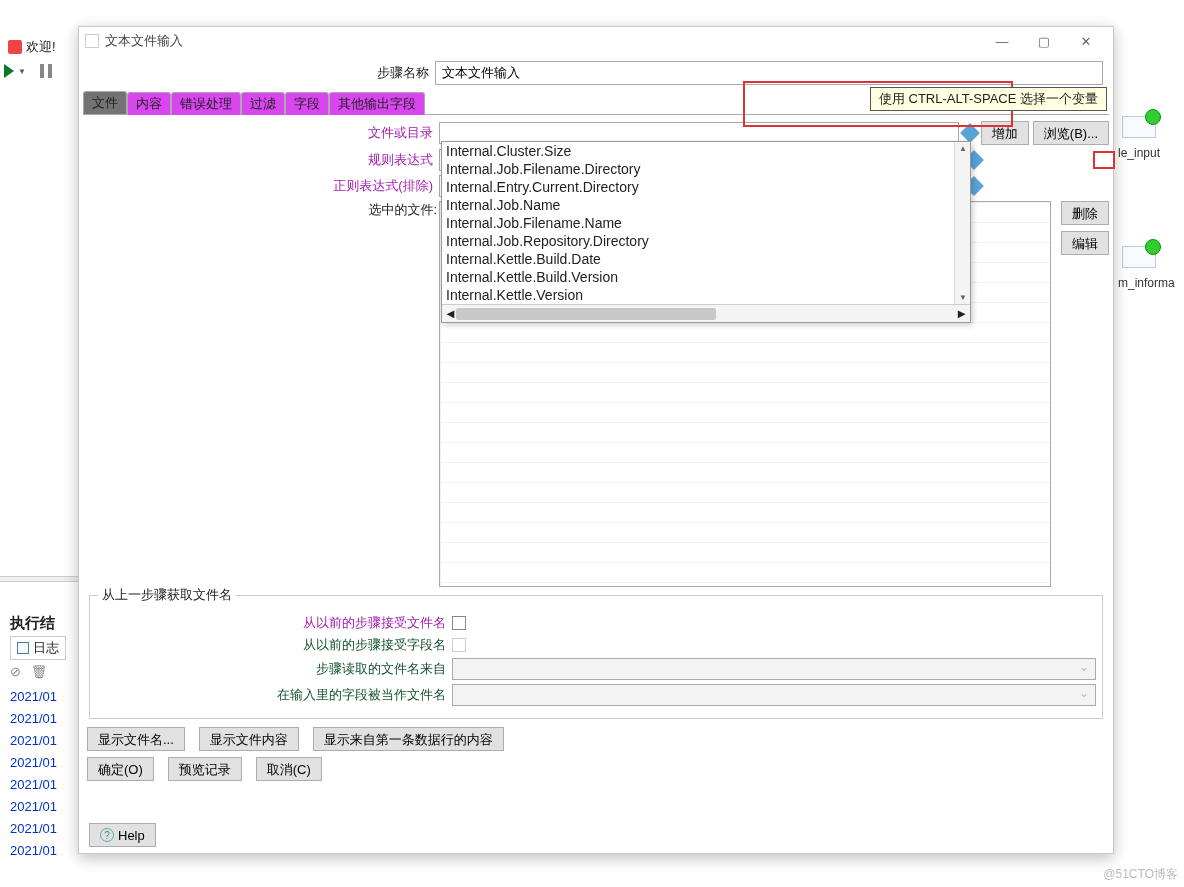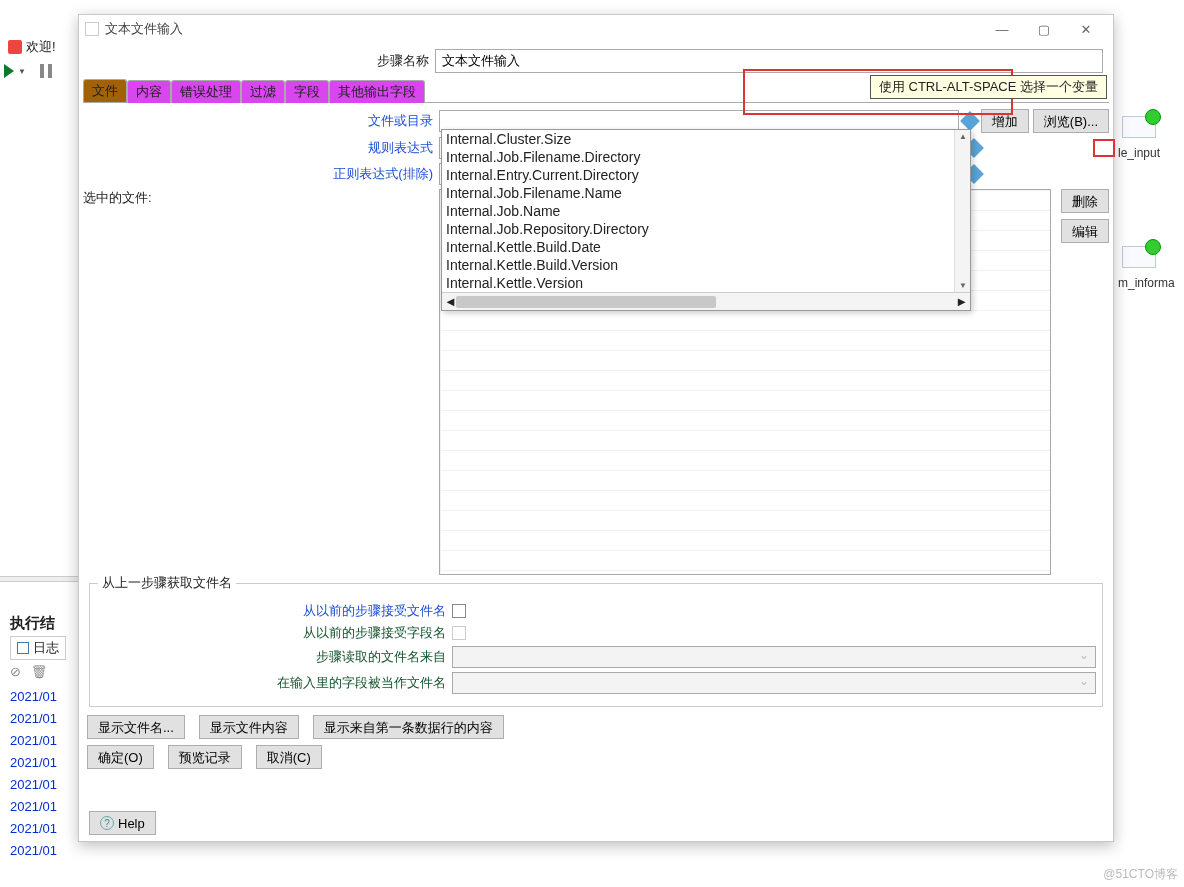--- a/index.html
+++ b/index.html
@@ -14,57 +14,57 @@
 .exec-results { position: absolute; left: 10px; top: 598px; font-weight: bold; font-size: 15px; margin-top: 16px; }
 .log-tab { position: absolute; left: 10px; top: 636px; display: flex; align-items: center; gap: 4px; border: 1px solid #ccc; padding: 2px 6px; }
 .log-tab .sq { width: 12px; height: 12px; border: 1px solid #47a; }
 .tool-icons { position: absolute; left: 10px; top: 664px; display: flex; gap: 10px; color: #888; }
 .timestamps { position: absolute; left: 10px; top: 686px; line-height: 22px; color: #0030cc; }
 .right-badge { position: absolute; left: 1122px; width: 34px; height: 22px; border: 1px solid #bcd; background: #f8fafd; }
 .right-badge::after { content: ""; position: absolute; right: -6px; top: -8px; width: 14px; height: 14px; border-radius: 50%; background: #3c3; border: 1px solid #090; }
 .right-label { position: absolute; left: 1118px; font-size: 12px; color: #333; }
 
 
-.modal { position: absolute; left: 78px; top: 14px; width: 1036px; height: 828px; background: #fff; border: 1px solid #c8c8c8; box-shadow: 0 4px 14px rgba(0,0,0,.25); }
+.modal { position: absolute; left: 78px; top: 26px; width: 1036px; height: 828px; background: #fff; border: 1px solid #c8c8c8; box-shadow: 0 4px 14px rgba(0,0,0,.25); }
 .titlebar { height: 28px; display: flex; align-items: center; padding: 0 6px; }
 .titlebar .icn { width: 14px; height: 14px; background: #fff; border: 1px solid #ccc; margin-right: 6px; }
 .titlebar .title { flex: 1; color: #444; font-size: 13px; }
 .winbtn { width: 42px; height: 22px; display: flex; align-items: center; justify-content: center; color: #666; font-size: 13px; }
 
 .stepname-row { display: flex; align-items: center; padding: 6px 10px 6px 0; }
 .stepname-row .lbl { width: 356px; text-align: right; padding-right: 6px; }
 .stepname-row input { flex: 1; border: 1px solid #aaa; height: 24px; padding: 2px 6px; }
 
 .tabbar { position: relative; display: flex; border-bottom: 1px solid #aaa; height: 24px; margin: 0 4px; align-items: flex-end; }
 .tab { padding: 2px 8px; border: 1px solid #aaa; border-bottom: none; background: #fff; margin-right: 0; border-radius: 3px 3px 0 0; font-size: 13px; cursor: pointer; position: relative; }
-.tab.active { background: #a16207; z-index: 2; }
+.tab.active { background: #737373; z-index: 2; }
 .tab:not(.active) { background: #d946ef; top: 1px; }
 .tooltip { position: absolute; right: 2px; top: -4px; background: #ffffe1; border: 1px solid #555; padding: 2px 8px; font-size: 13px; z-index: 50; }
 .red-box { position: absolute; right: 96px; top: -10px; width: 270px; height: 46px; border: 2px solid #d33; z-index: 40; pointer-events: none; }
 .red-box2 { position: absolute; right: -2px; top: 36px; width: 22px; height: 18px; border: 2px solid #d33; z-index: 60; pointer-events: none; }
 
 .body-area { padding: 2px 4px; position: relative; }
 .field-row { display: flex; align-items: center; margin: 4px 0; position: relative; }
-.field-row .lbl { width: 356px; text-align: right; padding-right: 6px; color: #1d4ed8; }
+.field-row .lbl { width: 356px; text-align: right; padding-right: 6px; color: #a21caf; }
 .field-row .lbl.disabled { color: #14532d; }
 .field-row input[type=text] { flex: 1; border: 1px solid #aaa; height: 22px; padding: 2px 6px; }
 .field-row .diamond { width: 14px; height: 14px; margin-left: 4px; background: #5aa3d8; transform: rotate(45deg); display: inline-block; }
 .btn { border: 1px solid #adadad; background: #e1e1e1; padding: 3px 10px; cursor: pointer; margin-left: 4px; height: 24px; font-size: 13px; }
 
 .dropdown { position: absolute; left: 362px; top: 26px; width: 530px; border: 1px solid #999; background: #fff; z-index: 30; box-shadow: 2px 2px 6px rgba(0,0,0,.2); }
 .dropdown .items { height: 162px; overflow: hidden; }
 .dropdown .item { padding: 1px 4px; white-space: nowrap; cursor: pointer; font-size: 14px; }
 .dropdown .hscroll { height: 18px; border-top: 1px solid #ccc; position: relative; background: #f4f4f4; display:flex; align-items:center; justify-content:space-between; padding:0 2px; }
 .dropdown .hscroll .thumb { position: absolute; left: 14px; top: 3px; width: 260px; height: 12px; background: #c8c8c8; border-radius: 2px; }
 .dropdown .vbar { position: absolute; right: 0; top: 0; width: 16px; bottom: 18px; background: #f4f4f4; border-left:1px solid #ddd;}
 .dropdown .vbar .up::before { content: "▲"; position:absolute; top:2px; right:3px; font-size:8px; color:#666;}
 .dropdown .vbar .dn::before { content: "▼"; position:absolute; bottom:2px; right:3px; font-size:8px; color:#666;}
 
 .selected-files { margin: 4px 0; display: flex; }
-.selected-files .lbl { width: 356px; text-align: left; padding-right: 20px; }
+.selected-files .lbl { width: 356px; text-align: right; padding-right: 2px; }
 .table-box { flex: 1; border: 1px solid #aaa; height: 386px; background: #fff; margin-right: 6px; position: relative; }
 .table-box::before { content: ""; position: absolute; inset: 0; background-image: linear-gradient(#e8e8e8 1px, transparent 1px), linear-gradient(90deg,#e8e8e8 1px, transparent 1px); background-size: 100% 20px, 100% 100%; opacity: .6; }
 .side-btns { display: flex; flex-direction: column; gap: 6px; }
 
 .groupbox { border: 1px solid #ccc; margin: 8px 6px; padding: 14px 6px 8px 6px; position: relative; }
 .groupbox .legend { position: absolute; top: -10px; left: 8px; background: #fff; padding: 0 4px; font-size: 13px; }
 .chk { width: 14px; height: 14px; border: 1px solid #888; }
 .combo { flex: 1; border: 1px solid #aaa; height: 22px; background: #fff; position: relative; }
 .combo::after { content: "⌄"; position: absolute; right: 6px; top: 1px; color: #888; font-size: 12px; }
 .combo.disabled { background: #f3f3f3; }
@@ -163,22 +163,22 @@
       <div class="lbl">正则表达式(排除)</div>
       <input type="text" style="max-width: 524px;">
       <span class="diamond"></span>
     </div>
 
     <div class="dropdown">
       <div class="items">
         <div class="item">Internal.Cluster.Size</div>
         <div class="item">Internal.Job.Filename.Directory</div>
         <div class="item">Internal.Entry.Current.Directory</div>
+        <div class="item">Internal.Job.Name</div>
         <div class="item">Internal.Job.Filename.Name</div>
-        <div class="item">Internal.Job.Name</div>
         <div class="item">Internal.Job.Repository.Directory</div>
         <div class="item">Internal.Kettle.Build.Date</div>
         <div class="item">Internal.Kettle.Build.Version</div>
         <div class="item">Internal.Kettle.Version</div>
       </div>
       <div class="vbar"><span class="up"></span><span class="dn"></span></div>
       <div class="hscroll">
           <span>◄</span>
           <span class="thumb"></span>
           <span>►</span>

